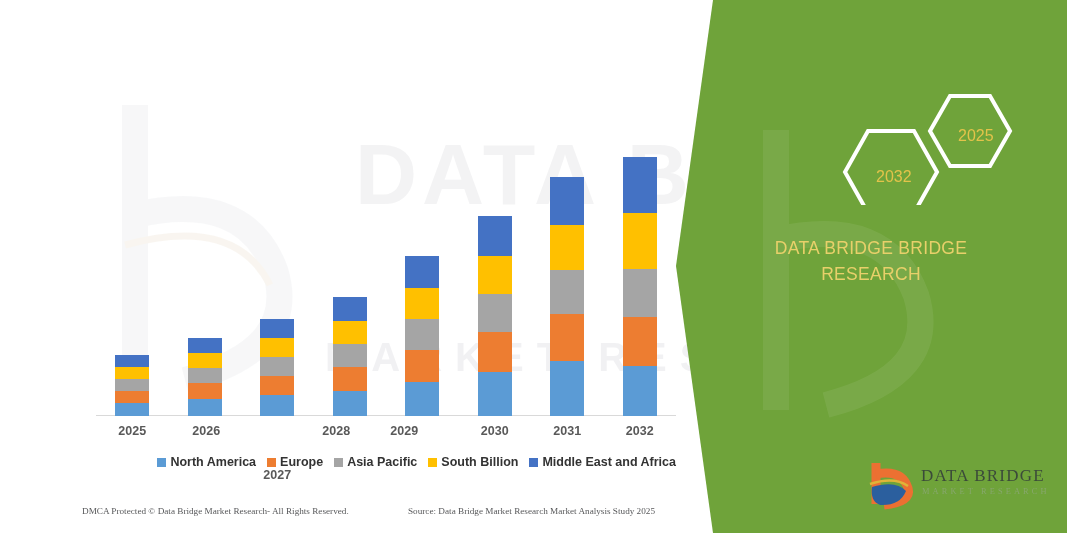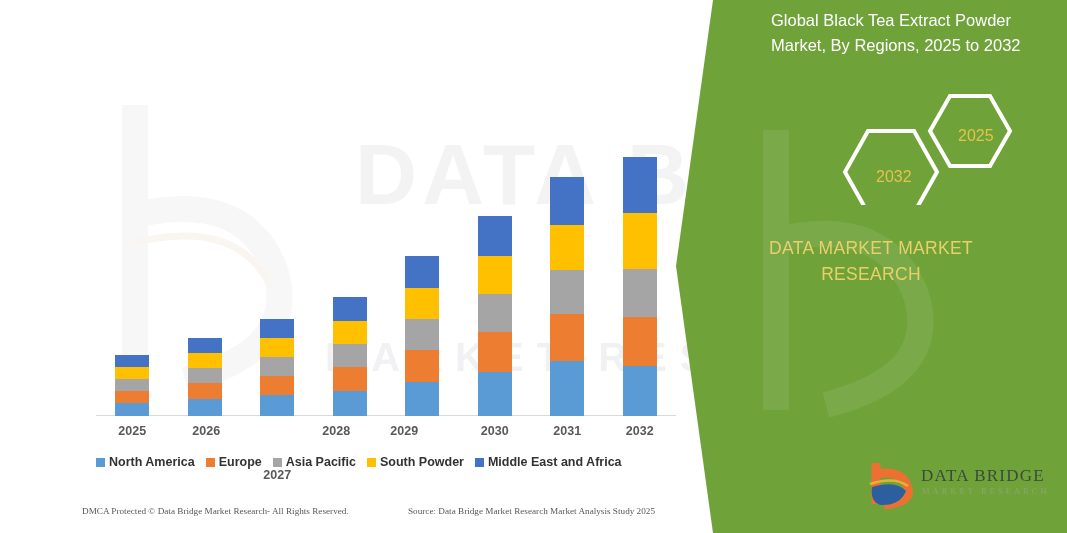--- a/index.html
+++ b/index.html
@@ -119,21 +119,21 @@
     color: #595959;
   }
 
   
   .legend {
     position: absolute;
     left: 96px;
     top: 455px;
     width: 580px;
     display: flex;
-    justify-content: flex-start;
+    justify-content: flex-end;
     align-items: center;
     gap: 11px;
     flex-wrap: nowrap;
   }
   .legend-item {
     display: flex;
     align-items: center;
     gap: 4px;
     white-space: nowrap;
   }
@@ -355,55 +355,54 @@
         <div class="legend-item">
           <span class="legend-swatch" style="background: rgb(237, 125, 49);"></span>
           <span class="legend-label">Europe</span>
         </div>
         <div class="legend-item">
           <span class="legend-swatch" style="background: rgb(165, 165, 165);"></span>
           <span class="legend-label">Asia Pacific</span>
         </div>
         <div class="legend-item">
           <span class="legend-swatch" style="background: rgb(255, 192, 0);"></span>
-          <span class="legend-label">South Powder</span>
+          <span class="legend-label">South Billion</span>
         </div>
         <div class="legend-item">
           <span class="legend-swatch" style="background: rgb(68, 114, 196);"></span>
           <span class="legend-label">Middle East and Africa</span>
         </div>
       </div>
 
     <div class="footer">
       <div class="footer-left">DMCA Protected © Data Bridge Market Research-  All Rights Reserved.</div>
       <div class="footer-right">Source: Data Bridge Market Research  Market Analysis Study 2025</div>
     </div>
   </div>
 
   <div class="right-panel">
 
     <svg class="rp-blob" viewBox="0 0 250 300">
       <path d="M40 10 L40 290 M40 120 Q150 95 180 175 Q205 255 90 285" fill="none" stroke="#ffffff" stroke-width="26"></path>
     </svg>
 
-    <div class="right-title">Global Black Tea Extract Powder Market, By Regions, 2025 to 2032</div>
 
     <div class="hexes">
       <svg width="230" height="115" viewBox="0 0 230 115">
 
         <polygon points="134,6 174,6 194,41 174,76 134,76 114,41" fill="none" stroke="#ffffff" stroke-width="4"></polygon>
 
         <polygon points="52,41 98,41 121,82 98,123 52,123 29,82" fill="none" stroke="#ffffff" stroke-width="4"></polygon>
       </svg>
       <div class="hex-label y-2025">2025</div>
       <div class="hex-label y-2032">2032</div>
     </div>
 
     <div class="brand-name">
-      <span>DATA MARKET MARKET</span><br>
+      <span>DATA BRIDGE BRIDGE</span><br>
       <span>RESEARCH</span>
     </div>
 
     <div class="logo">
       <svg width="52" height="50" viewBox="0 0 52 50">
         <path d="M10 3 L10 44" stroke="#ec7032" stroke-width="9" fill="none"></path>
         <path d="M10 14 Q36 9 42 28 Q46 42 18 45" fill="none" stroke="#ec7032" stroke-width="9"></path>
         <path d="M6 27 Q30 20 40 31 Q34 46 14 45 Q4 41 6 27 Z" fill="#2b5f9e"></path>
         <path d="M4 24 Q28 16 42 26" fill="none" stroke="#e0b438" stroke-width="2.4"></path>
       </svg>

